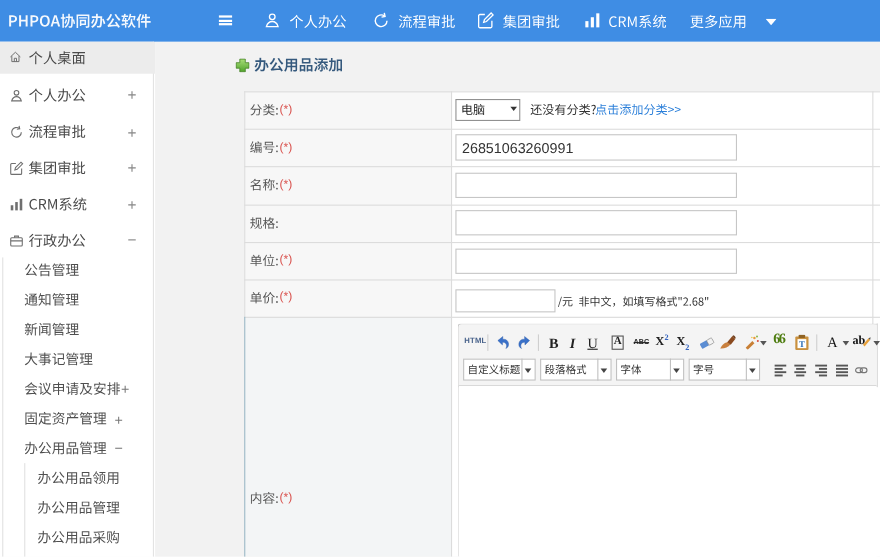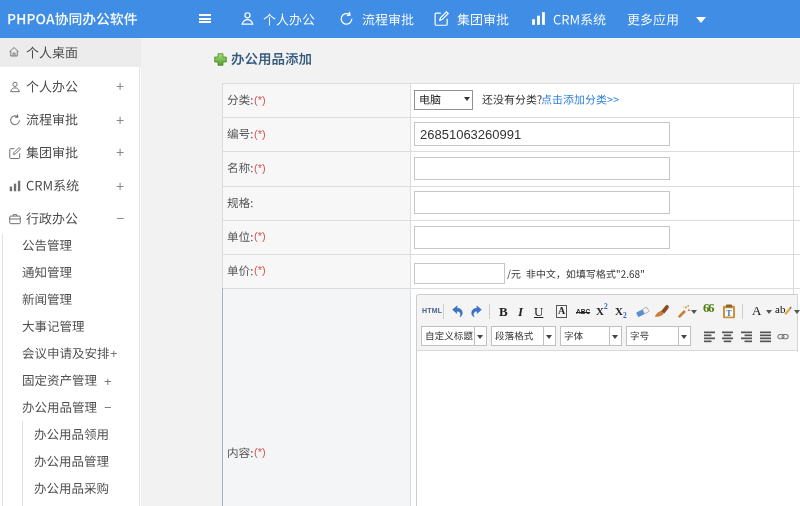--- a/index.html
+++ b/index.html
@@ -503,21 +503,21 @@
 <div style="position:absolute;left:703px;top:301px;font:bold 13px 'Liberation Serif',serif;color:#4d7c0f;letter-spacing:-1.5px;line-height:1">66</div>
 <div style="position:absolute;left:722px;top:304px;line-height:0;"><svg width="14" height="15" viewBox="0 0 14 15">
       <rect x="1" y="1.8" width="12" height="12.4" rx="1" fill="#c9913f"></rect>
       <rect x="4" y="0.4" width="6" height="2.8" rx="0.8" fill="#8f6325"></rect>
       <rect x="3" y="4.3" width="8" height="8.2" fill="#fff"></rect>
       <text x="7" y="11.5" font-family="Liberation Serif" font-size="8" font-weight="bold" fill="#2a6db5" text-anchor="middle">T</text>
     </svg></div>
 <div style="position:absolute;left:742px;top:304px;width:1px;height:15px;background:#cfcfcf"></div>
 <div style="position:absolute;left:752px;top:304px;font:13px 'Liberation Serif',serif;color:#111;line-height:1">A</div>
 <div style="position:absolute;left:766px;top:310px;width:0;height:0;border:3px solid transparent;border-top:4px solid #555"></div>
-<div style="position:absolute;left:775px;top:302px;line-height:0;"><svg width="17" height="14" viewBox="0 0 17 14">
+<div style="position:absolute;left:775px;top:302px;line-height:0;font-weight:bold;"><svg width="17" height="14" viewBox="0 0 17 14">
       <text x="0" y="11" font-family="Liberation Serif" font-size="11" fill="#111">ab</text>
       <path d="M9.5 11.5 L14.5 5.5 L16 7 L11 13Z" fill="#e8a23c"></path>
       <path d="M14.5 5.5 L16.5 4.5 L16 7Z" fill="#555"></path>
     </svg></div>
 <div style="position:absolute;left:794px;top:310px;width:0;height:0;border:3px solid transparent;border-top:4px solid #555"></div>
 <div style="position:absolute;left:421px;top:326px;width:66px;height:20px;background:#fff;border:1px solid #c0c0c0"></div>
 <div style="position:absolute;left:425px;top:331.4px;line-height:0;"><svg style="width:48.0px;height:9.6px" viewBox="0 0 5000 1000" fill="#333">
       <use href="#g102" x="0"></use>
       <use href="#g51" x="1000"></use>
       <use href="#g103" x="2000"></use>

